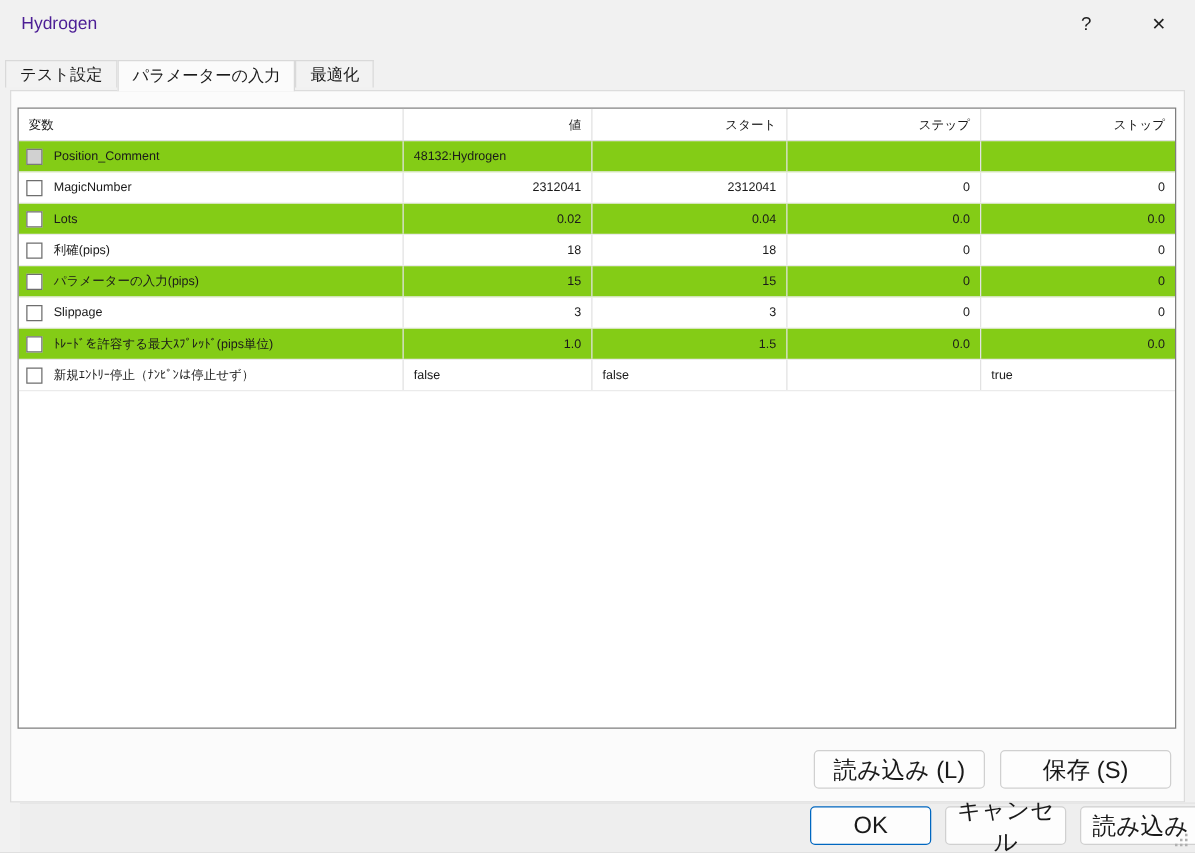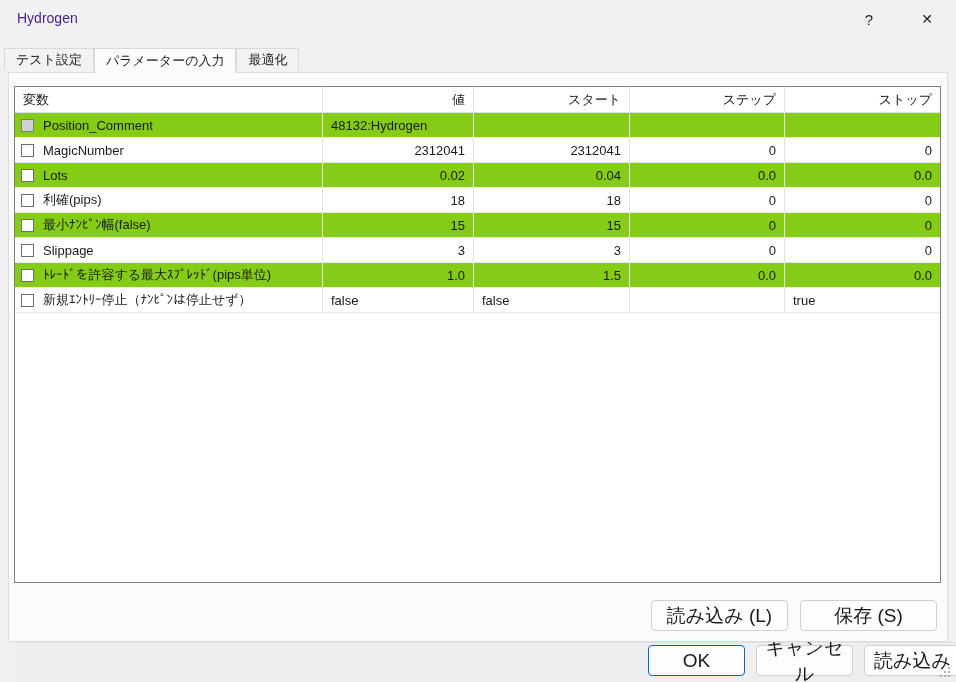--- a/index.html
+++ b/index.html
@@ -34,21 +34,21 @@
   }
   
   .ptable {
     position:absolute; left:5px; top:13px; width:927px; height:497px;
     background:#ffffff; border:1px solid #7e7e7e; overflow:hidden;
   }
   .trow { display:flex; width:925px; height:25px; border-bottom:1px solid #ebebeb; background:#fff; }
   .trow.head { height:26px; border-bottom:1px solid #e0e0e0; background:#fff; }
   .trow.alt  { background:#84cc16; }
   .cell {
-    height:100%; border-right:1px solid #e2e2e2; font-size:13px;
+    height:100%; border-right:1px solid #e2e2e2; font-size:10px;
     display:flex; align-items:center; overflow:hidden; white-space:nowrap;
   }
   .cell:last-child { border-right:none; }
   .c-var  { width:308px; padding-left:8px; }
   .c-val  { width:151px; }
   .c-sta  { width:156px;text-align:right; }
   .c-ste  { width:155px; }
   .c-sto  { width:155px; }
   .r { justify-content:flex-end; padding-right:8px; }
   .l { justify-content:flex-start; padding-left:8px; }
@@ -159,21 +159,21 @@
         </div>
         <div class="cell c-val r">18</div>
         <div class="cell c-sta r">18</div>
         <div class="cell c-ste r">0</div>
         <div class="cell c-sto r">0</div>
       </div>
 
       <div class="trow alt">
         <div class="cell c-var">
           <span class="checkbox"></span>
-          <span>最小ﾅﾝﾋﾟﾝ幅(false)</span>
+          <span>パラメーターの入力(pips)</span>
         </div>
         <div class="cell c-val r">15</div>
         <div class="cell c-sta r">15</div>
         <div class="cell c-ste r">0</div>
         <div class="cell c-sto r">0</div>
       </div>
 
       <div class="trow">
         <div class="cell c-var">
           <span class="checkbox"></span>

